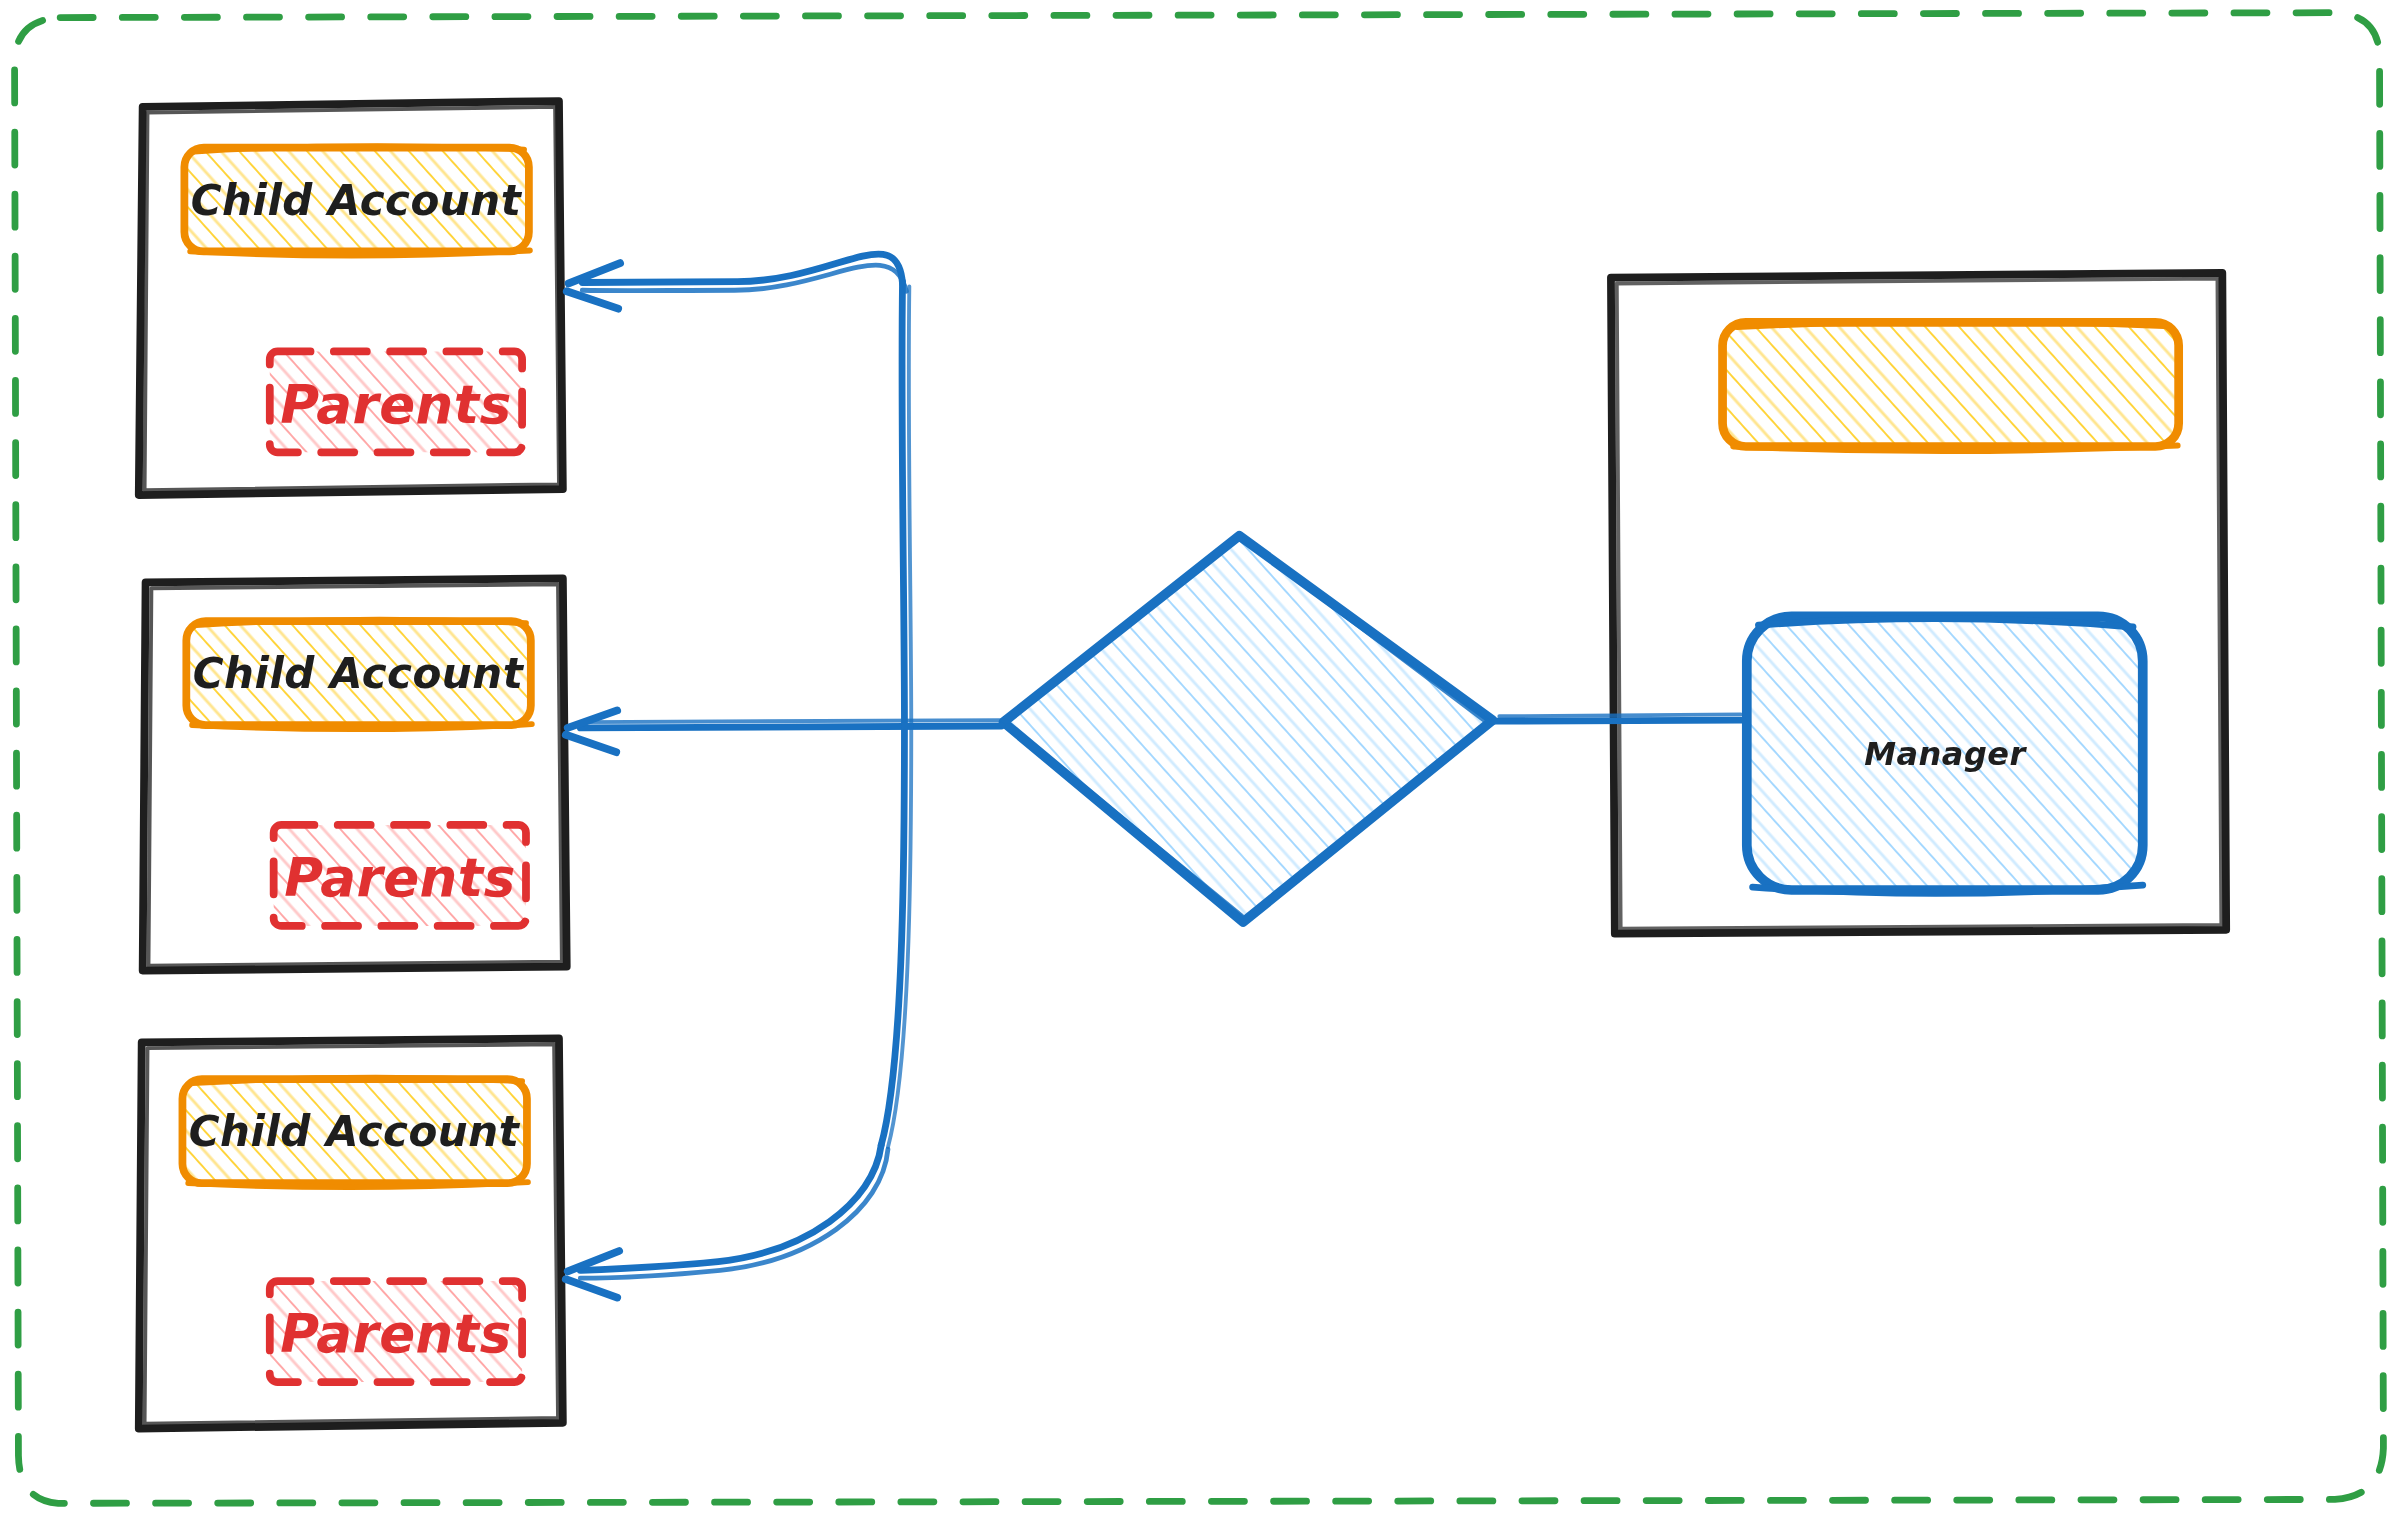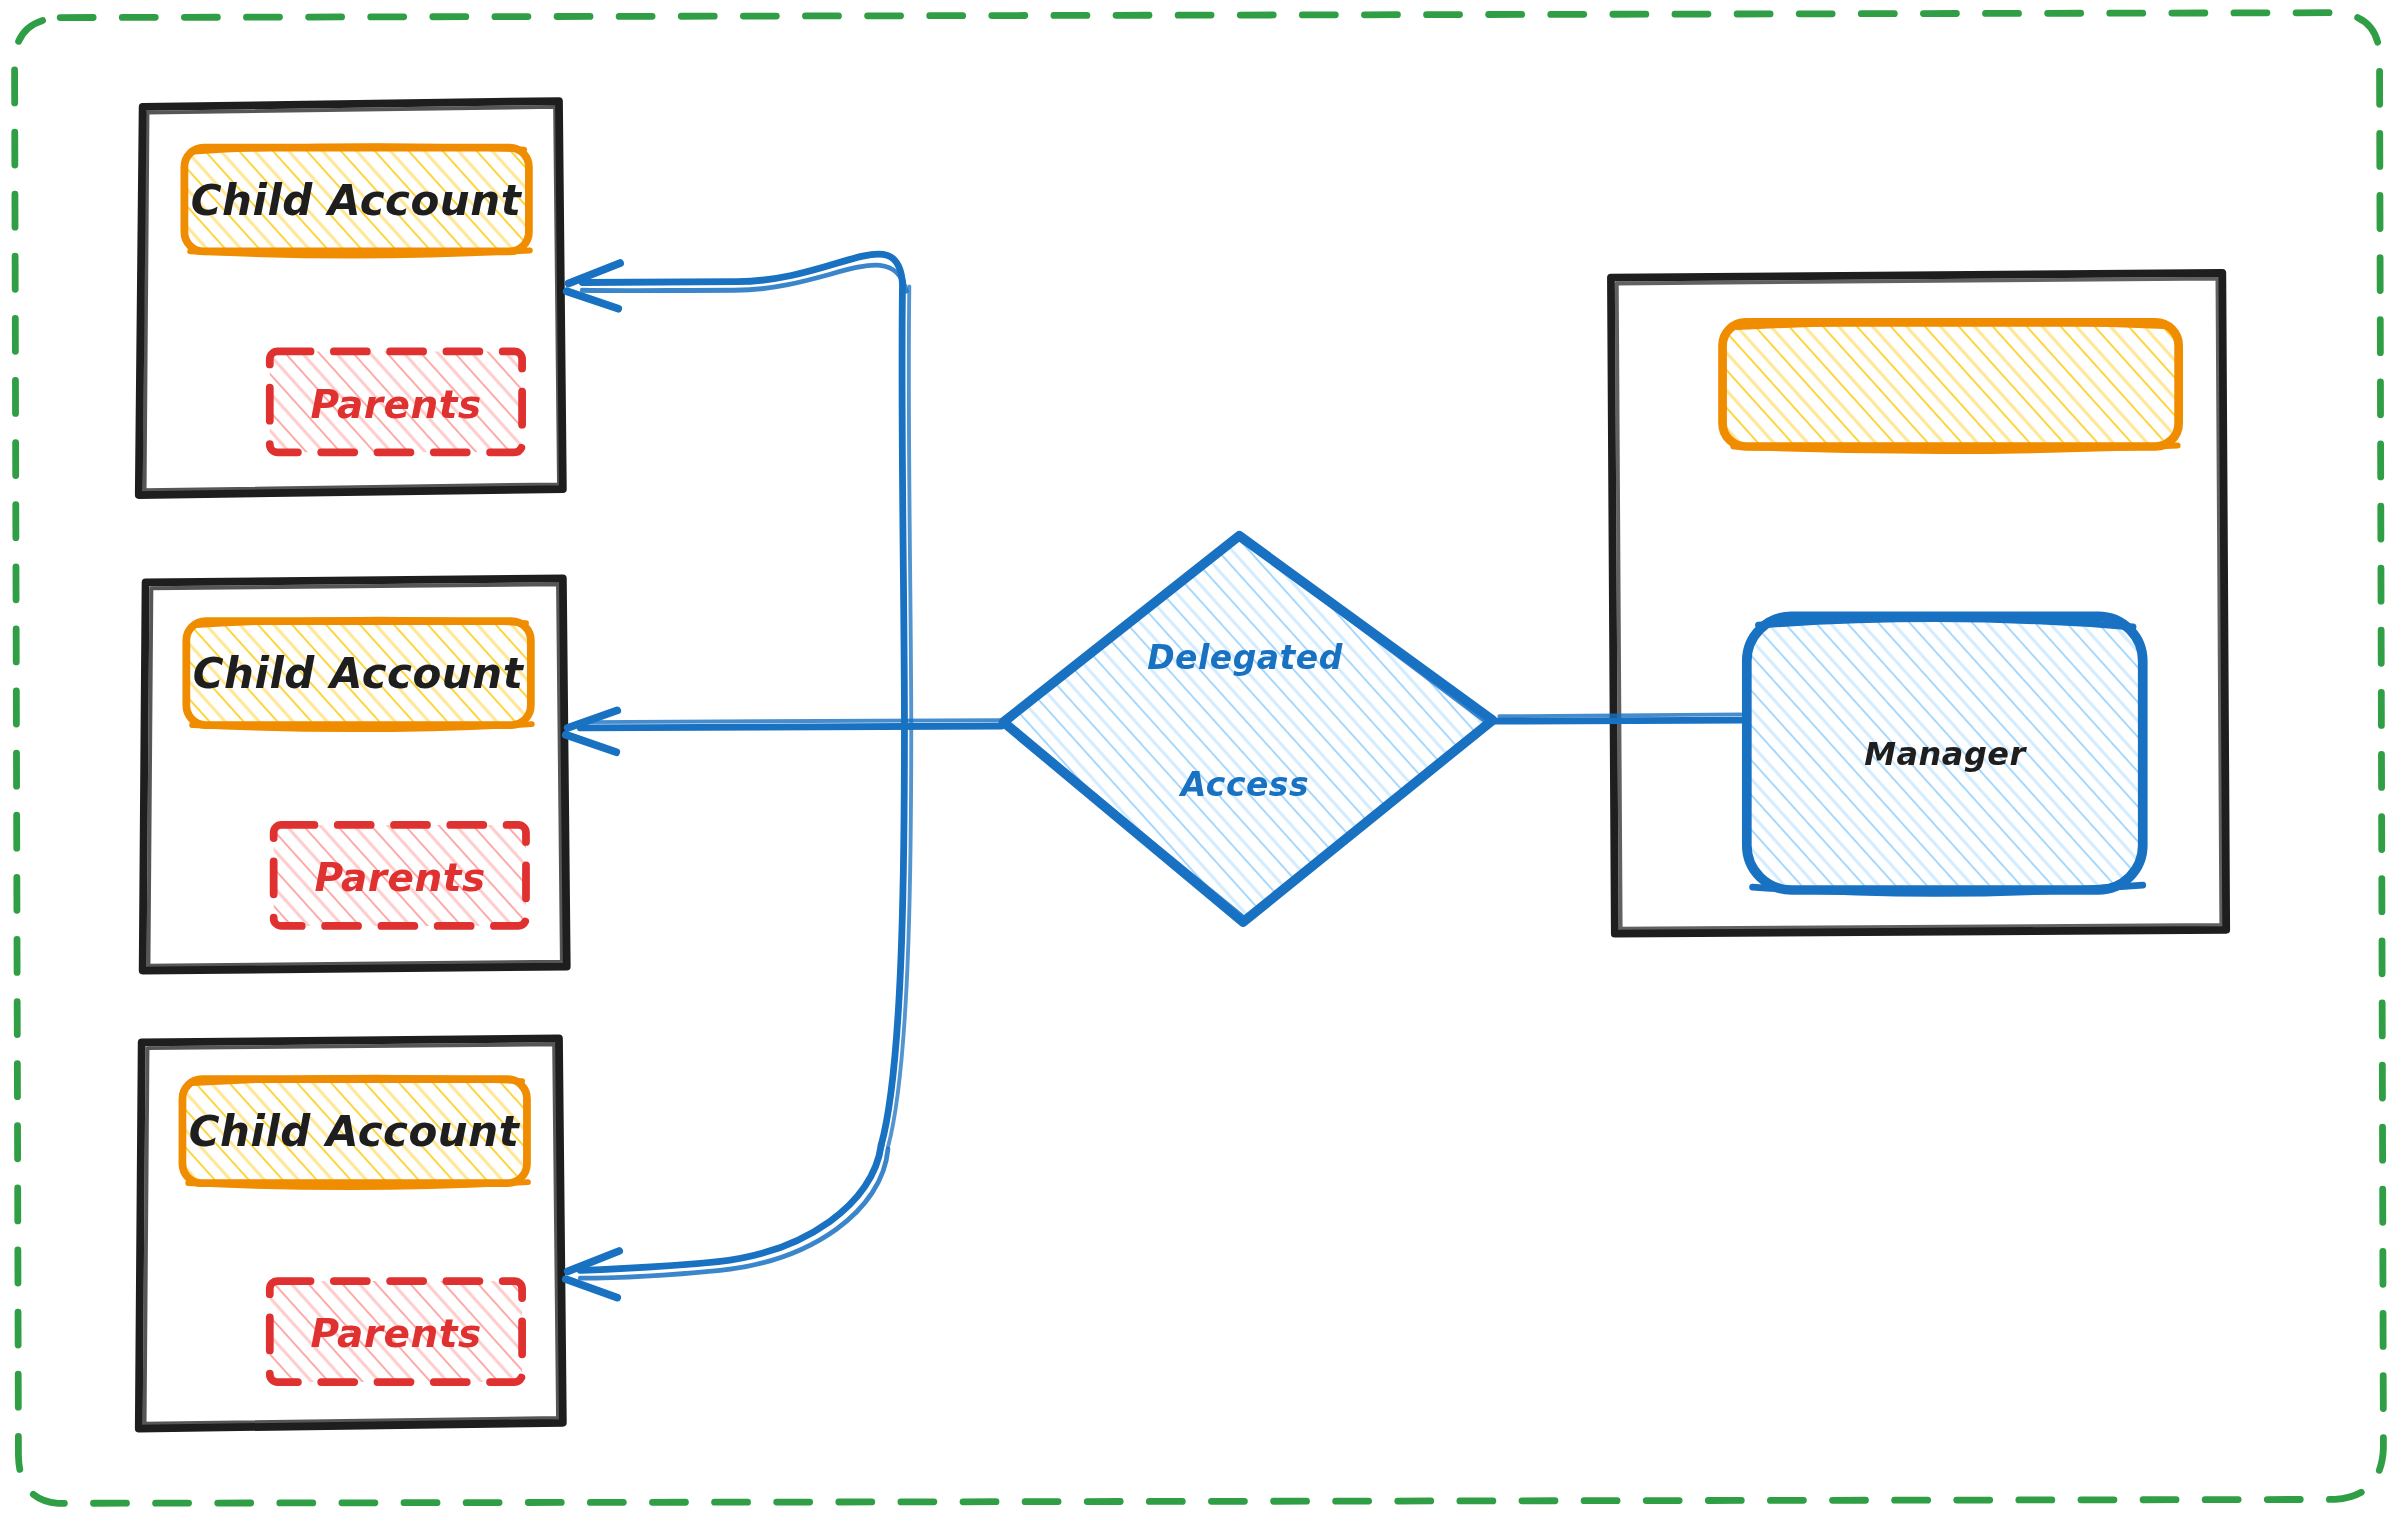--- a/index.html
+++ b/index.html
@@ -34,21 +34,21 @@
     letter-spacing: 0.5px;
     transform: translate(-50%, -50%);
     pointer-events: none;
     user-select: none;
     font-style: italic;
   }
   .lbl-dark   { color: #1e1e1e; }
   .lbl-red    { color: #e03131; }
   .lbl-blue   { color: #1971c2; }
   .lbl-child  { font-size: 42px; }
-  .lbl-parents{ font-size: 39px; }
+  .lbl-parents{ font-size: 53px; }
   .lbl-parentacct { font-size: 44px; }
   .lbl-manager{ font-size: 32px; }
   .lbl-deleg  { font-size: 33px; line-height: 1.28; text-align: center; white-space: pre; }
 </style>
 </head>
 <body>
 
 <div id="stage">
 
   <svg id="canvas" viewBox="0 0 2470 1563" xmlns="http://www.w3.org/2000/svg">
@@ -182,19 +182,15 @@
 
   <div class="lbl lbl-dark lbl-child" style="left:358px; top:673px;">Child Account</div>
   <div class="lbl lbl-red lbl-parents" style="left:400px; top:877px;">Parents</div>
 
   <div class="lbl lbl-dark lbl-child" style="left:354px; top:1131px;">Child Account</div>
   <div class="lbl lbl-red lbl-parents" style="left:396px; top:1333px;">Parents</div>
 
 
   <div class="lbl lbl-dark lbl-manager" style="left:1945px; top:754px;">Manager</div>
 
-  <div class="lbl lbl-blue lbl-deleg" style="left:1245px; top:722px;">
-    <div>Delegated</div>
-    <div>Access</div>
-  </div>
 
 </div>
 
 
 </body></html>

